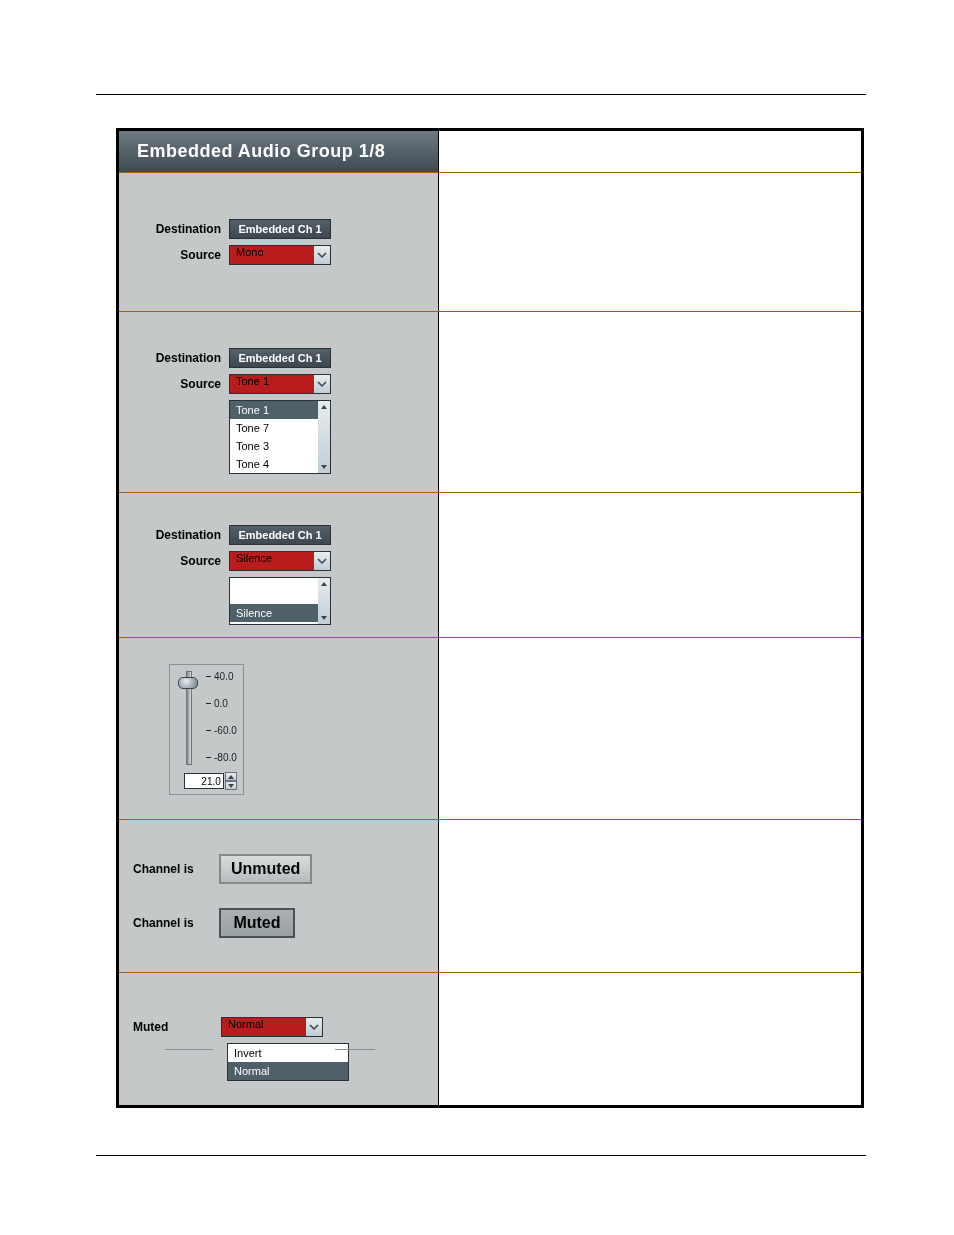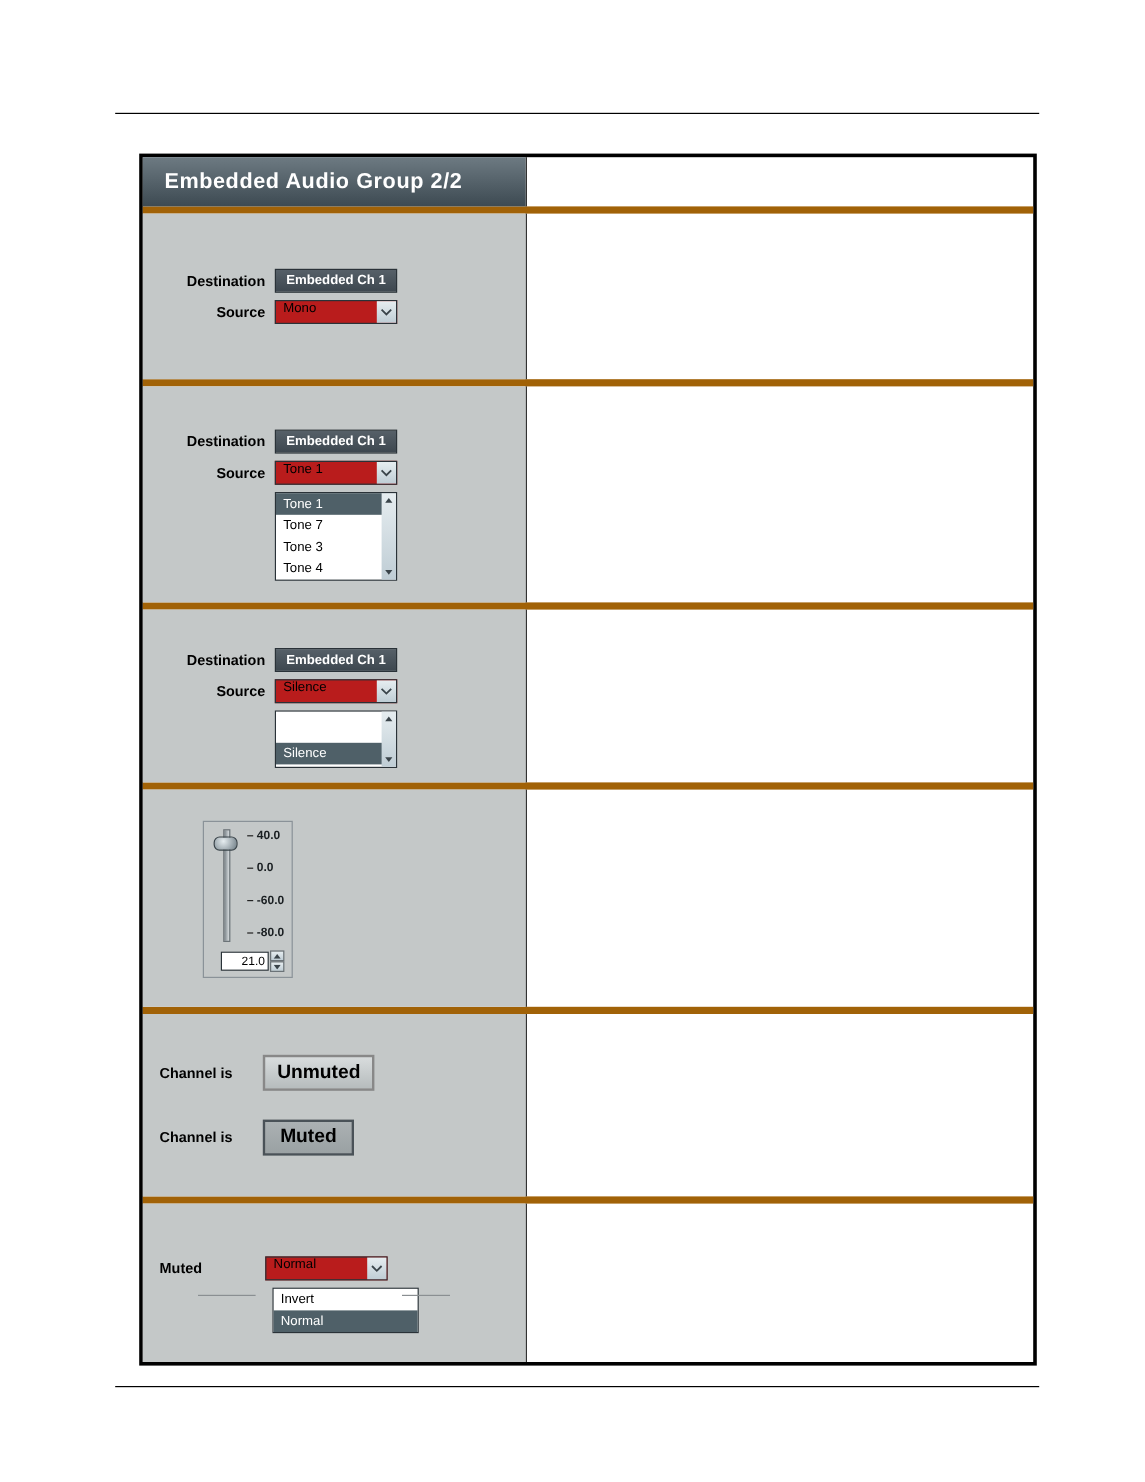--- a/index.html
+++ b/index.html
@@ -1,20 +1,20 @@
 <!DOCTYPE html>
 <html><head>
 <meta charset="utf-8">
 <style>
   html,body{margin:0;padding:0;background:#fff;font-family:Arial,Helvetica,sans-serif;color:#000}
   .page{width:954px;height:1235px;position:relative;margin:0 auto}
   .rule-top{position:absolute;left:96px;right:88px;top:94px;border-top:1px solid #000}
   .rule-bot{position:absolute;left:96px;right:88px;top:1155px;border-top:1px solid #000}
   .outer{position:absolute;left:116px;top:128px;width:748px;border:3px solid #000;box-sizing:border-box}
-  .row{display:flex;border-top:6px solid #a16207}
+  .row{display:flex;border-top:1px solid #a16207}
   .row:first-child{border-top:none}
   .lcell{width:320px;border-right:1px solid #000;box-sizing:border-box}
   .rcell{flex:1}
   .panel{background:#c4c8c8;width:100%;box-sizing:border-box}
   .hdr{background:linear-gradient(#6d7a82,#3d4a52);color:#fff;font-weight:bold;font-size:18px;padding:10px 18px;letter-spacing:.5px}
   .inner{padding:14px}
   .line{display:flex;align-items:center;margin:6px 0}
   .lab{width:88px;font-size:12px;font-weight:bold;text-align:right;padding-right:8px}
   .lab-wide{width:auto;min-width:72px}
   .dest{background:linear-gradient(#566068,#3d474f);color:#fff;border:1px solid #2a3238;font-size:11px;font-weight:bold;height:18px;display:flex;align-items:center;justify-content:center;width:100px}
@@ -29,21 +29,21 @@
   .sb .arr{height:12px;display:flex;align-items:center;justify-content:center}
   .sb svg{width:8px;height:8px}
   .gain{display:flex}
   .gain .lab{padding-top:0}
   .slider-wrap{border:1px solid #8a9298;padding:6px 6px 4px;background:#c4c8c8;position:relative}
   .slider{display:flex;align-items:flex-start}
   .track{position:relative;width:26px;height:92px;display:flex;justify-content:center}
   .track .groove{width:4px;height:100%;background:linear-gradient(90deg,#7a8388,#d8dde0);border:1px solid #6b7378}
   .thumb{position:absolute;left:2px;top:6px;width:18px;height:10px;background:radial-gradient(circle at 40% 30%,#e6edf0,#6f7d85);border:1px solid #3a444a;border-radius:5px}
   .ticks{display:flex;flex-direction:column;justify-content:space-between;height:92px;margin-left:4px}
-  .ticks .t{font-size:10px;font-weight:bold;color:#1a1f22;display:flex;align-items:center}
+  .ticks .t{font-size:10px;font-weight:normal;color:#1a1f22;display:flex;align-items:center}
   .ticks .t::before{content:"";width:5px;height:1px;background:#222;margin-right:3px}
   .spin{display:flex;align-items:center;justify-content:flex-end;margin-top:9px}
   .spin .v{background:#fff;border:1px solid #2a3238;font-size:10px;width:34px;height:14px;display:flex;align-items:center;justify-content:flex-end;padding:0 2px}
   .spin .ud{display:flex;flex-direction:column;margin-left:1px}
   .spin .ud .b{width:10px;height:7px;background:linear-gradient(#e6edf0,#bfcdd5);border:1px solid #6b7378;display:flex;align-items:center;justify-content:center}
   .spin .ud svg{width:6px;height:4px}
   .btn{border:2px solid #888;background:linear-gradient(#d8dcdd,#b6bcbd);font-size:16px;font-weight:bold;padding:4px 10px;min-width:64px;text-align:center}
   .btn.pressed{border:2px solid #4a5258;background:linear-gradient(#abb1b3,#9aa1a3)}
   .trace{position:absolute;border-top:1px solid #8a8f92}
 </style>
@@ -51,21 +51,21 @@
 <body>
 
 <div class="page">
   <div class="rule-top"></div>
   <div class="rule-bot"></div>
 
   <div class="outer">
 
     <div class="row" style="border-top:none">
       <div class="lcell">
-        <div class="hdr">Embedded Audio Group 2/2</div>
+        <div class="hdr">Embedded Audio Group 1/8</div>
       </div>
       <div class="rcell"></div>
     </div>
 
     <div class="row">
       <div class="lcell">
         <div class="panel">
           <div class="inner" style="padding:40px 10px 40px 14px">
             <div class="line">
               <div class="lab">Destination</div>

